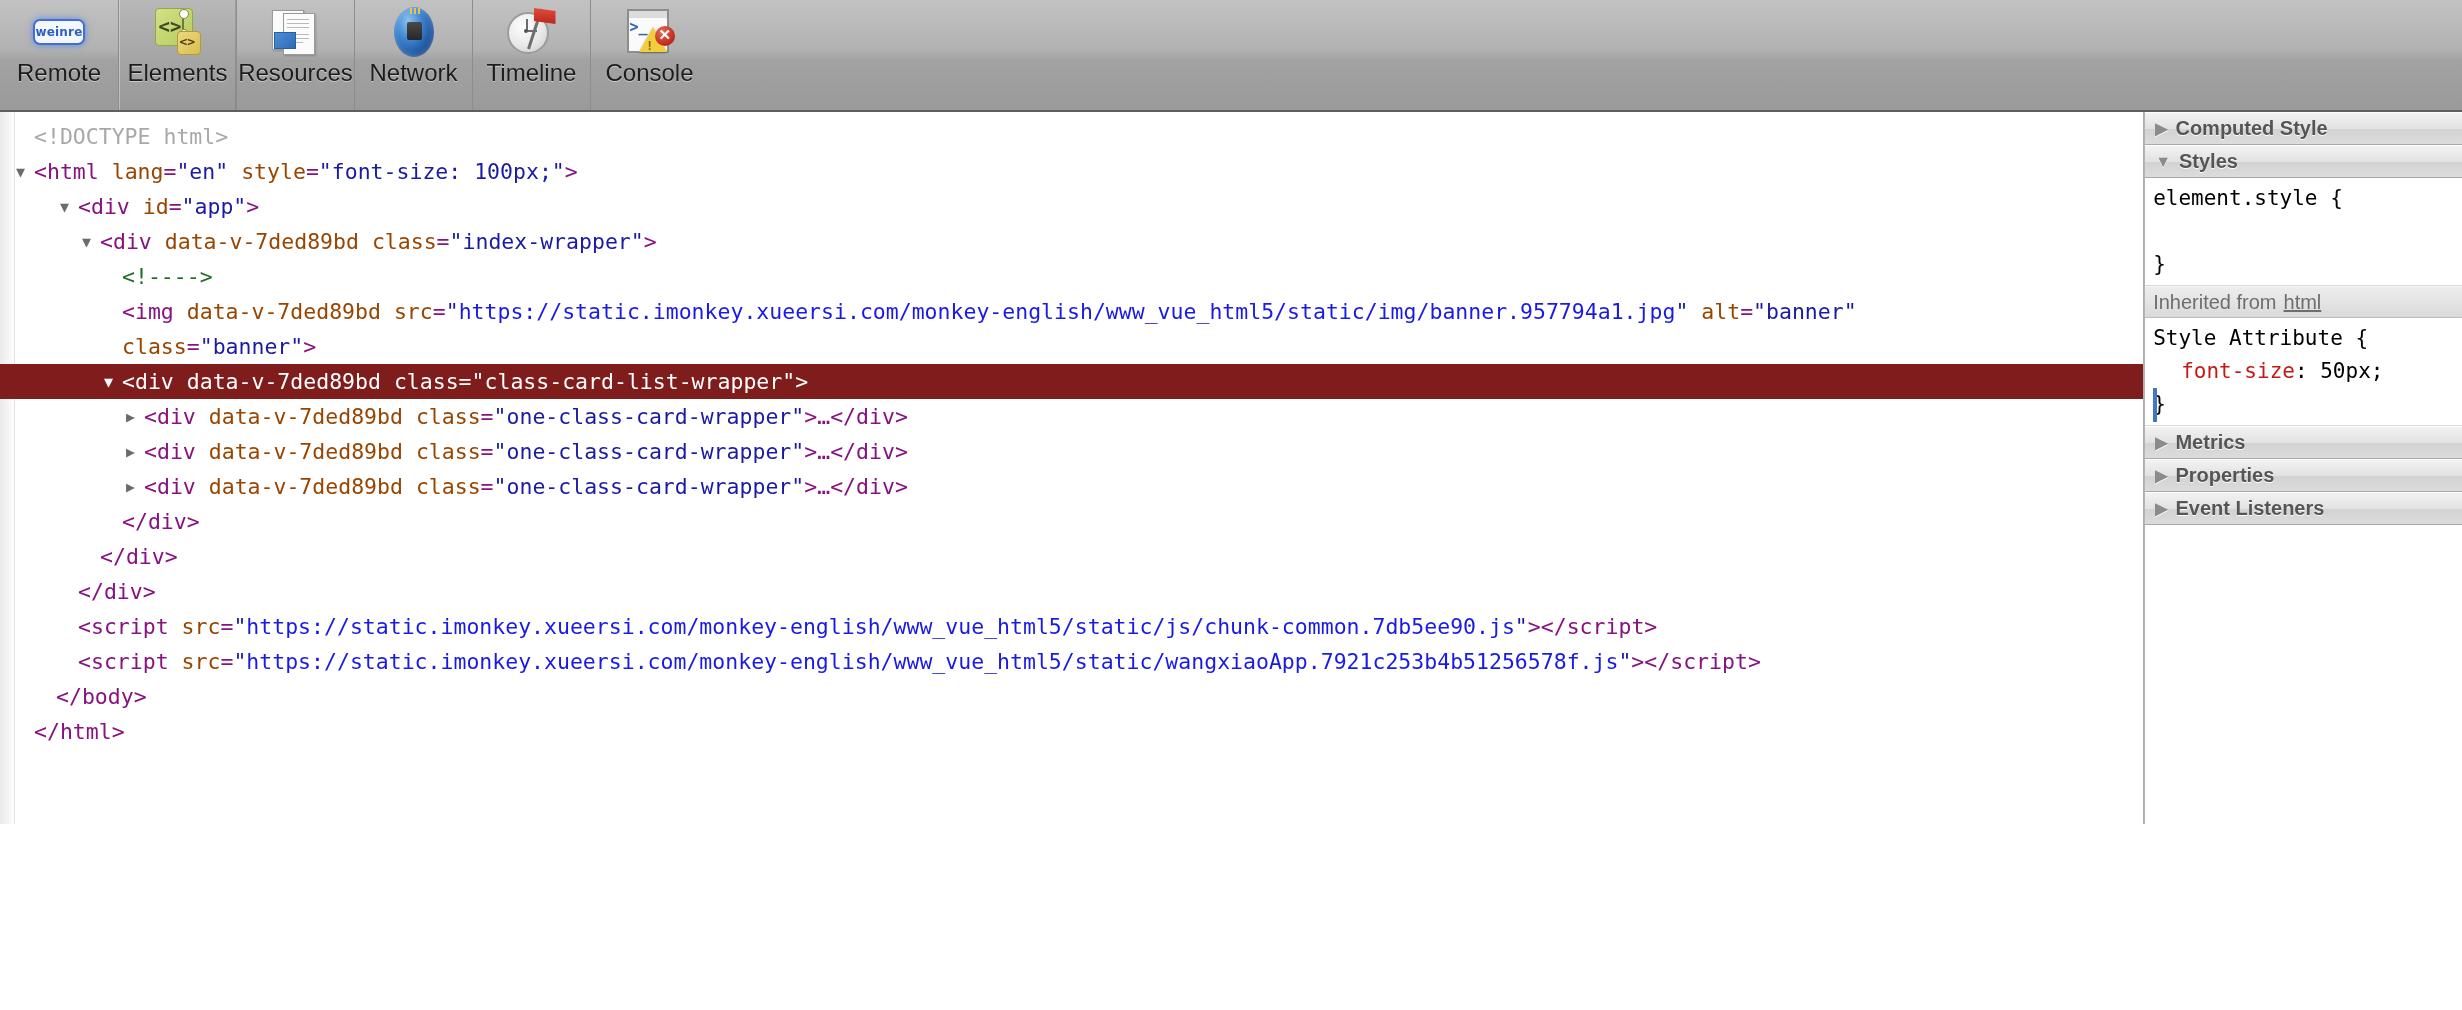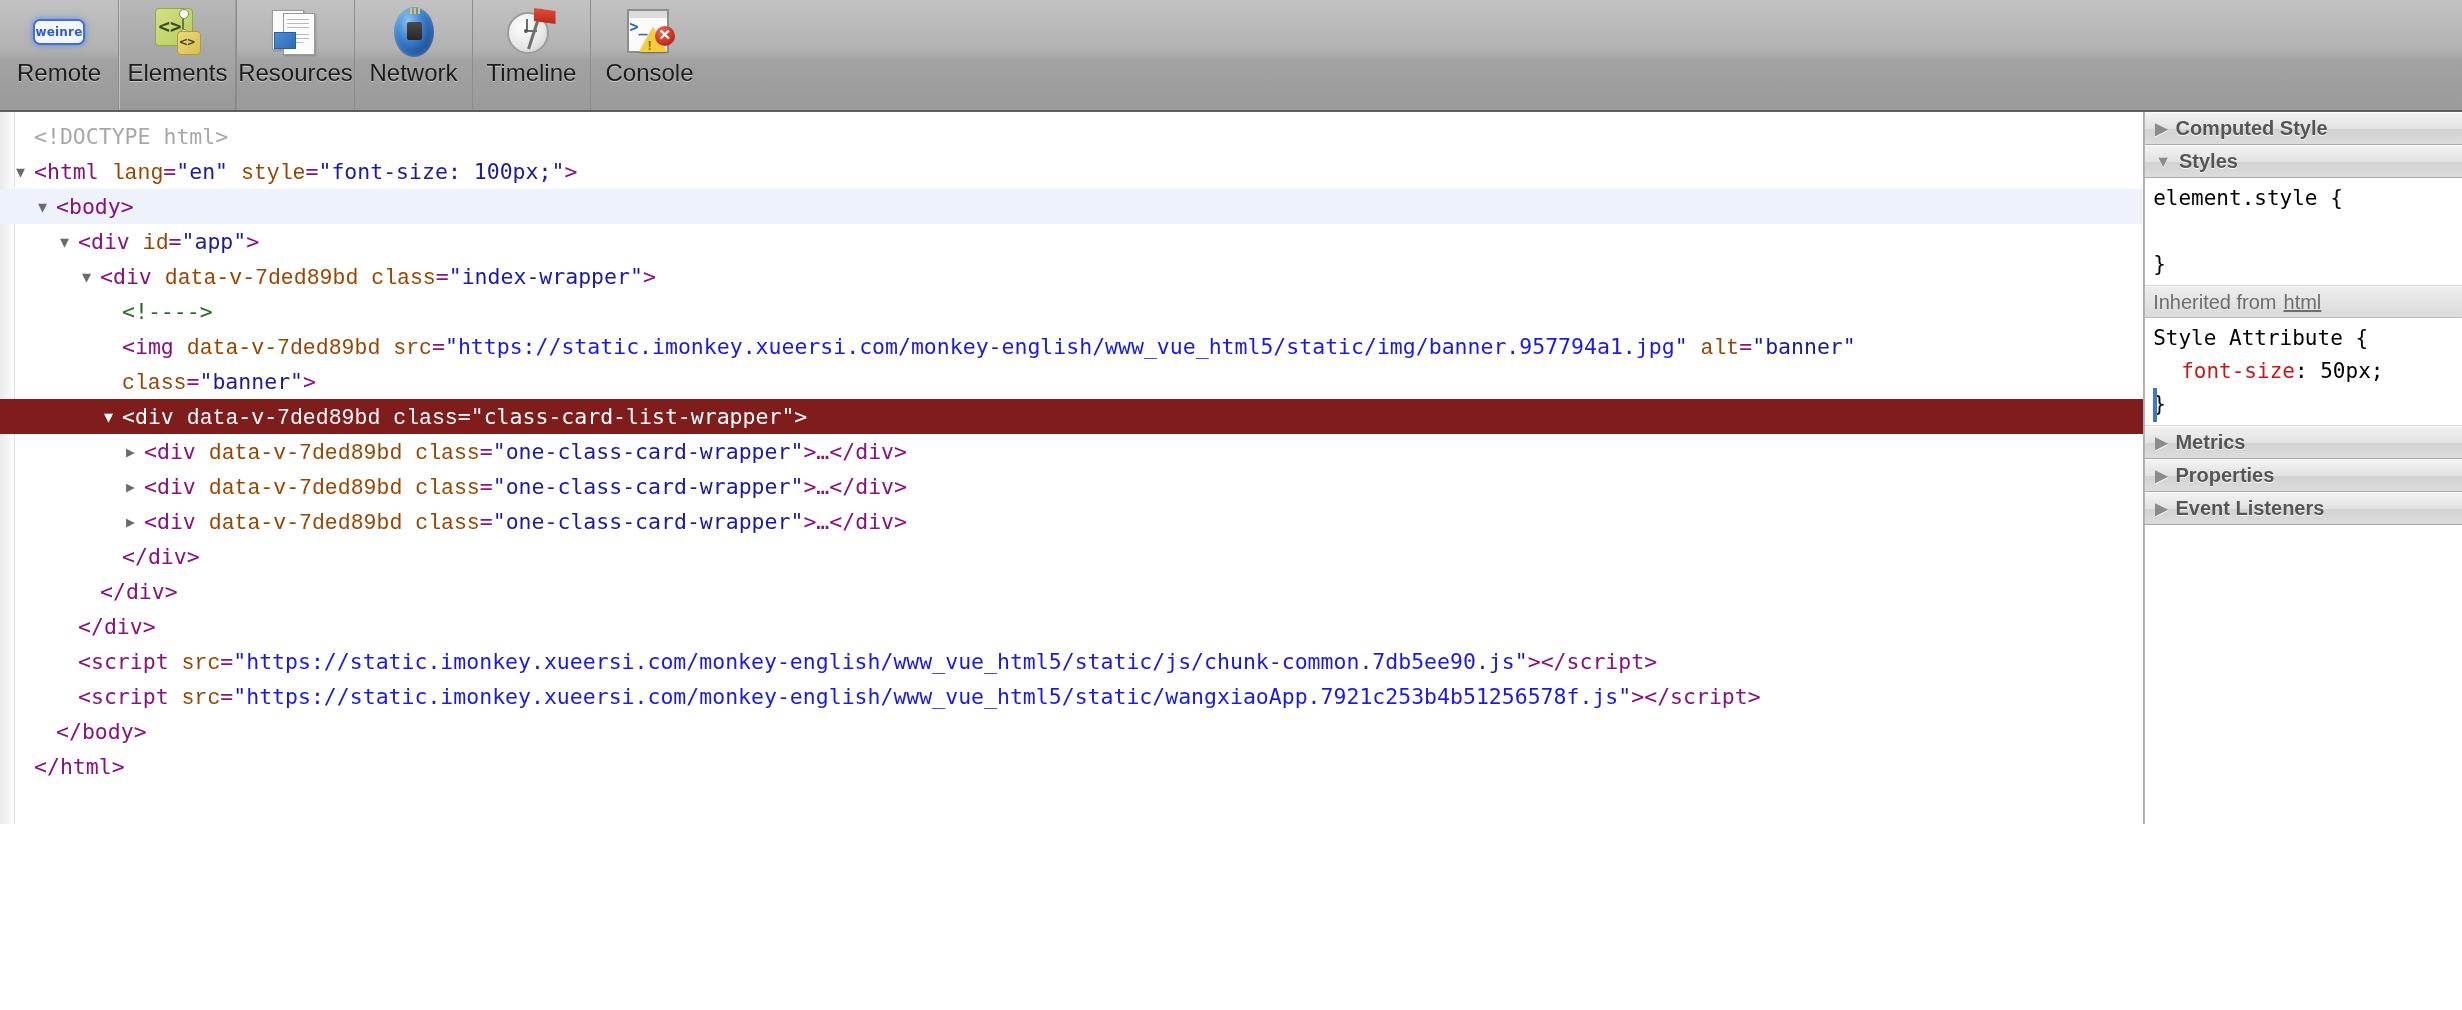--- a/index.html
+++ b/index.html
@@ -223,21 +223,21 @@
     display: inline-block; width: 18px;
     color: #6b6b6b; font-size: 15px;
     position: relative; top: -2px;
   }
   .tw.blank { color: transparent; }
 
   .ind { display: inline-block; }
 
   .tok-doctype { color: #a8a8a8; }
   .tok-tag     { color: #881280; }
-  .tok-attr    { color: #994500; font-family: Liberation Mono, monospace; }
+  .tok-attr    { color: #994500; }
   .tok-val     { color: #1a1aa6; }
   .tok-punct   { color: #881280; }
   .tok-comment { color: #236e25; }
   .tok-link    { color: #1a1ae6; }
   .tok-ellip   { color: #881280; }
 
   
   .side-pane {
     width: 317px;
     background: #ffffff;
@@ -386,21 +386,20 @@
 
   </div>
 
   <div class="panes">
 
     <div class="dom-pane">
       <div class="gutter"></div>
       <div class="tree" id="tree-root">
           <div class="row"><span class="ind" style="width: 0px;"></span><span class="tw blank">&nbsp;</span><span class="tok-doctype">&lt;!DOCTYPE html&gt;</span></div>
           <div class="row"><span class="ind" style="width: 0px;"></span><span class="tw">▼</span><span class="tok-punct">&lt;</span><span class="tok-tag">html</span><span class="tok-punct"> </span><span class="tok-attr">lang</span><span class="tok-punct">=</span><span class="tok-val">"en"</span><span class="tok-punct"> </span><span class="tok-attr">style</span><span class="tok-punct">=</span><span class="tok-val">"font-size: 100px;"</span><span class="tok-punct">&gt;</span></div>
-          <div class="row hl-body"><span class="ind" style="width: 22px;"></span><span class="tw">▼</span><span class="tok-punct">&lt;</span><span class="tok-tag">body</span><span class="tok-punct">&gt;</span></div>
           <div class="row"><span class="ind" style="width: 44px;"></span><span class="tw">▼</span><span class="tok-punct">&lt;</span><span class="tok-tag">div</span><span class="tok-punct"> </span><span class="tok-attr">id</span><span class="tok-punct">=</span><span class="tok-val">"app"</span><span class="tok-punct">&gt;</span></div>
           <div class="row"><span class="ind" style="width: 66px;"></span><span class="tw">▼</span><span class="tok-punct">&lt;</span><span class="tok-tag">div</span><span class="tok-punct"> </span><span class="tok-attr">data-v-7ded89bd</span><span class="tok-punct"> </span><span class="tok-attr">class</span><span class="tok-punct">=</span><span class="tok-val">"index-wrapper"</span><span class="tok-punct">&gt;</span></div>
           <div class="row"><span class="ind" style="width: 88px;"></span><span class="tw blank">&nbsp;</span><span class="tok-comment">&lt;!----&gt;</span></div>
           <div class="row"><span class="ind" style="width: 88px;"></span><span class="tw blank">&nbsp;</span><span class="tok-punct">&lt;</span><span class="tok-tag">img</span><span class="tok-punct"> </span><span class="tok-attr">data-v-7ded89bd</span><span class="tok-punct"> </span><span class="tok-attr">src</span><span class="tok-punct">=</span><span class="tok-val">"</span><span class="tok-link">https://static.imonkey.xueersi.com/monkey-english/www_vue_html5/static/img/banner.957794a1.jpg</span><span class="tok-val">"</span><span class="tok-punct"> </span><span class="tok-attr">alt</span><span class="tok-punct">=</span><span class="tok-val">"banner"</span></div>
           <div class="row"><span class="ind" style="width: 88px;"></span><span class="tw blank">&nbsp;</span><span class="tok-attr">class</span><span class="tok-punct">=</span><span class="tok-val">"banner"</span><span class="tok-punct">&gt;</span></div>
           <div class="row selected"><span class="ind" style="width: 88px;"></span><span class="tw">▼</span><span class="tok-punct">&lt;</span><span class="tok-tag">div</span><span class="tok-punct"> </span><span class="tok-attr">data-v-7ded89bd</span><span class="tok-punct"> </span><span class="tok-attr">class</span><span class="tok-punct">=</span><span class="tok-val">"class-card-list-wrapper"</span><span class="tok-punct">&gt;</span></div>
           <div class="row"><span class="ind" style="width: 110px;"></span><span class="tw">▶</span><span class="tok-punct">&lt;</span><span class="tok-tag">div</span><span class="tok-punct"> </span><span class="tok-attr">data-v-7ded89bd</span><span class="tok-punct"> </span><span class="tok-attr">class</span><span class="tok-punct">=</span><span class="tok-val">"one-class-card-wrapper"</span><span class="tok-punct">&gt;</span><span class="tok-ellip">…</span><span class="tok-punct">&lt;/</span><span class="tok-tag">div</span><span class="tok-punct">&gt;</span></div>
           <div class="row"><span class="ind" style="width: 110px;"></span><span class="tw">▶</span><span class="tok-punct">&lt;</span><span class="tok-tag">div</span><span class="tok-punct"> </span><span class="tok-attr">data-v-7ded89bd</span><span class="tok-punct"> </span><span class="tok-attr">class</span><span class="tok-punct">=</span><span class="tok-val">"one-class-card-wrapper"</span><span class="tok-punct">&gt;</span><span class="tok-ellip">…</span><span class="tok-punct">&lt;/</span><span class="tok-tag">div</span><span class="tok-punct">&gt;</span></div>
           <div class="row"><span class="ind" style="width: 110px;"></span><span class="tw">▶</span><span class="tok-punct">&lt;</span><span class="tok-tag">div</span><span class="tok-punct"> </span><span class="tok-attr">data-v-7ded89bd</span><span class="tok-punct"> </span><span class="tok-attr">class</span><span class="tok-punct">=</span><span class="tok-val">"one-class-card-wrapper"</span><span class="tok-punct">&gt;</span><span class="tok-ellip">…</span><span class="tok-punct">&lt;/</span><span class="tok-tag">div</span><span class="tok-punct">&gt;</span></div>
           <div class="row"><span class="ind" style="width: 88px;"></span><span class="tw blank">&nbsp;</span><span class="tok-punct">&lt;/</span><span class="tok-tag">div</span><span class="tok-punct">&gt;</span></div>

